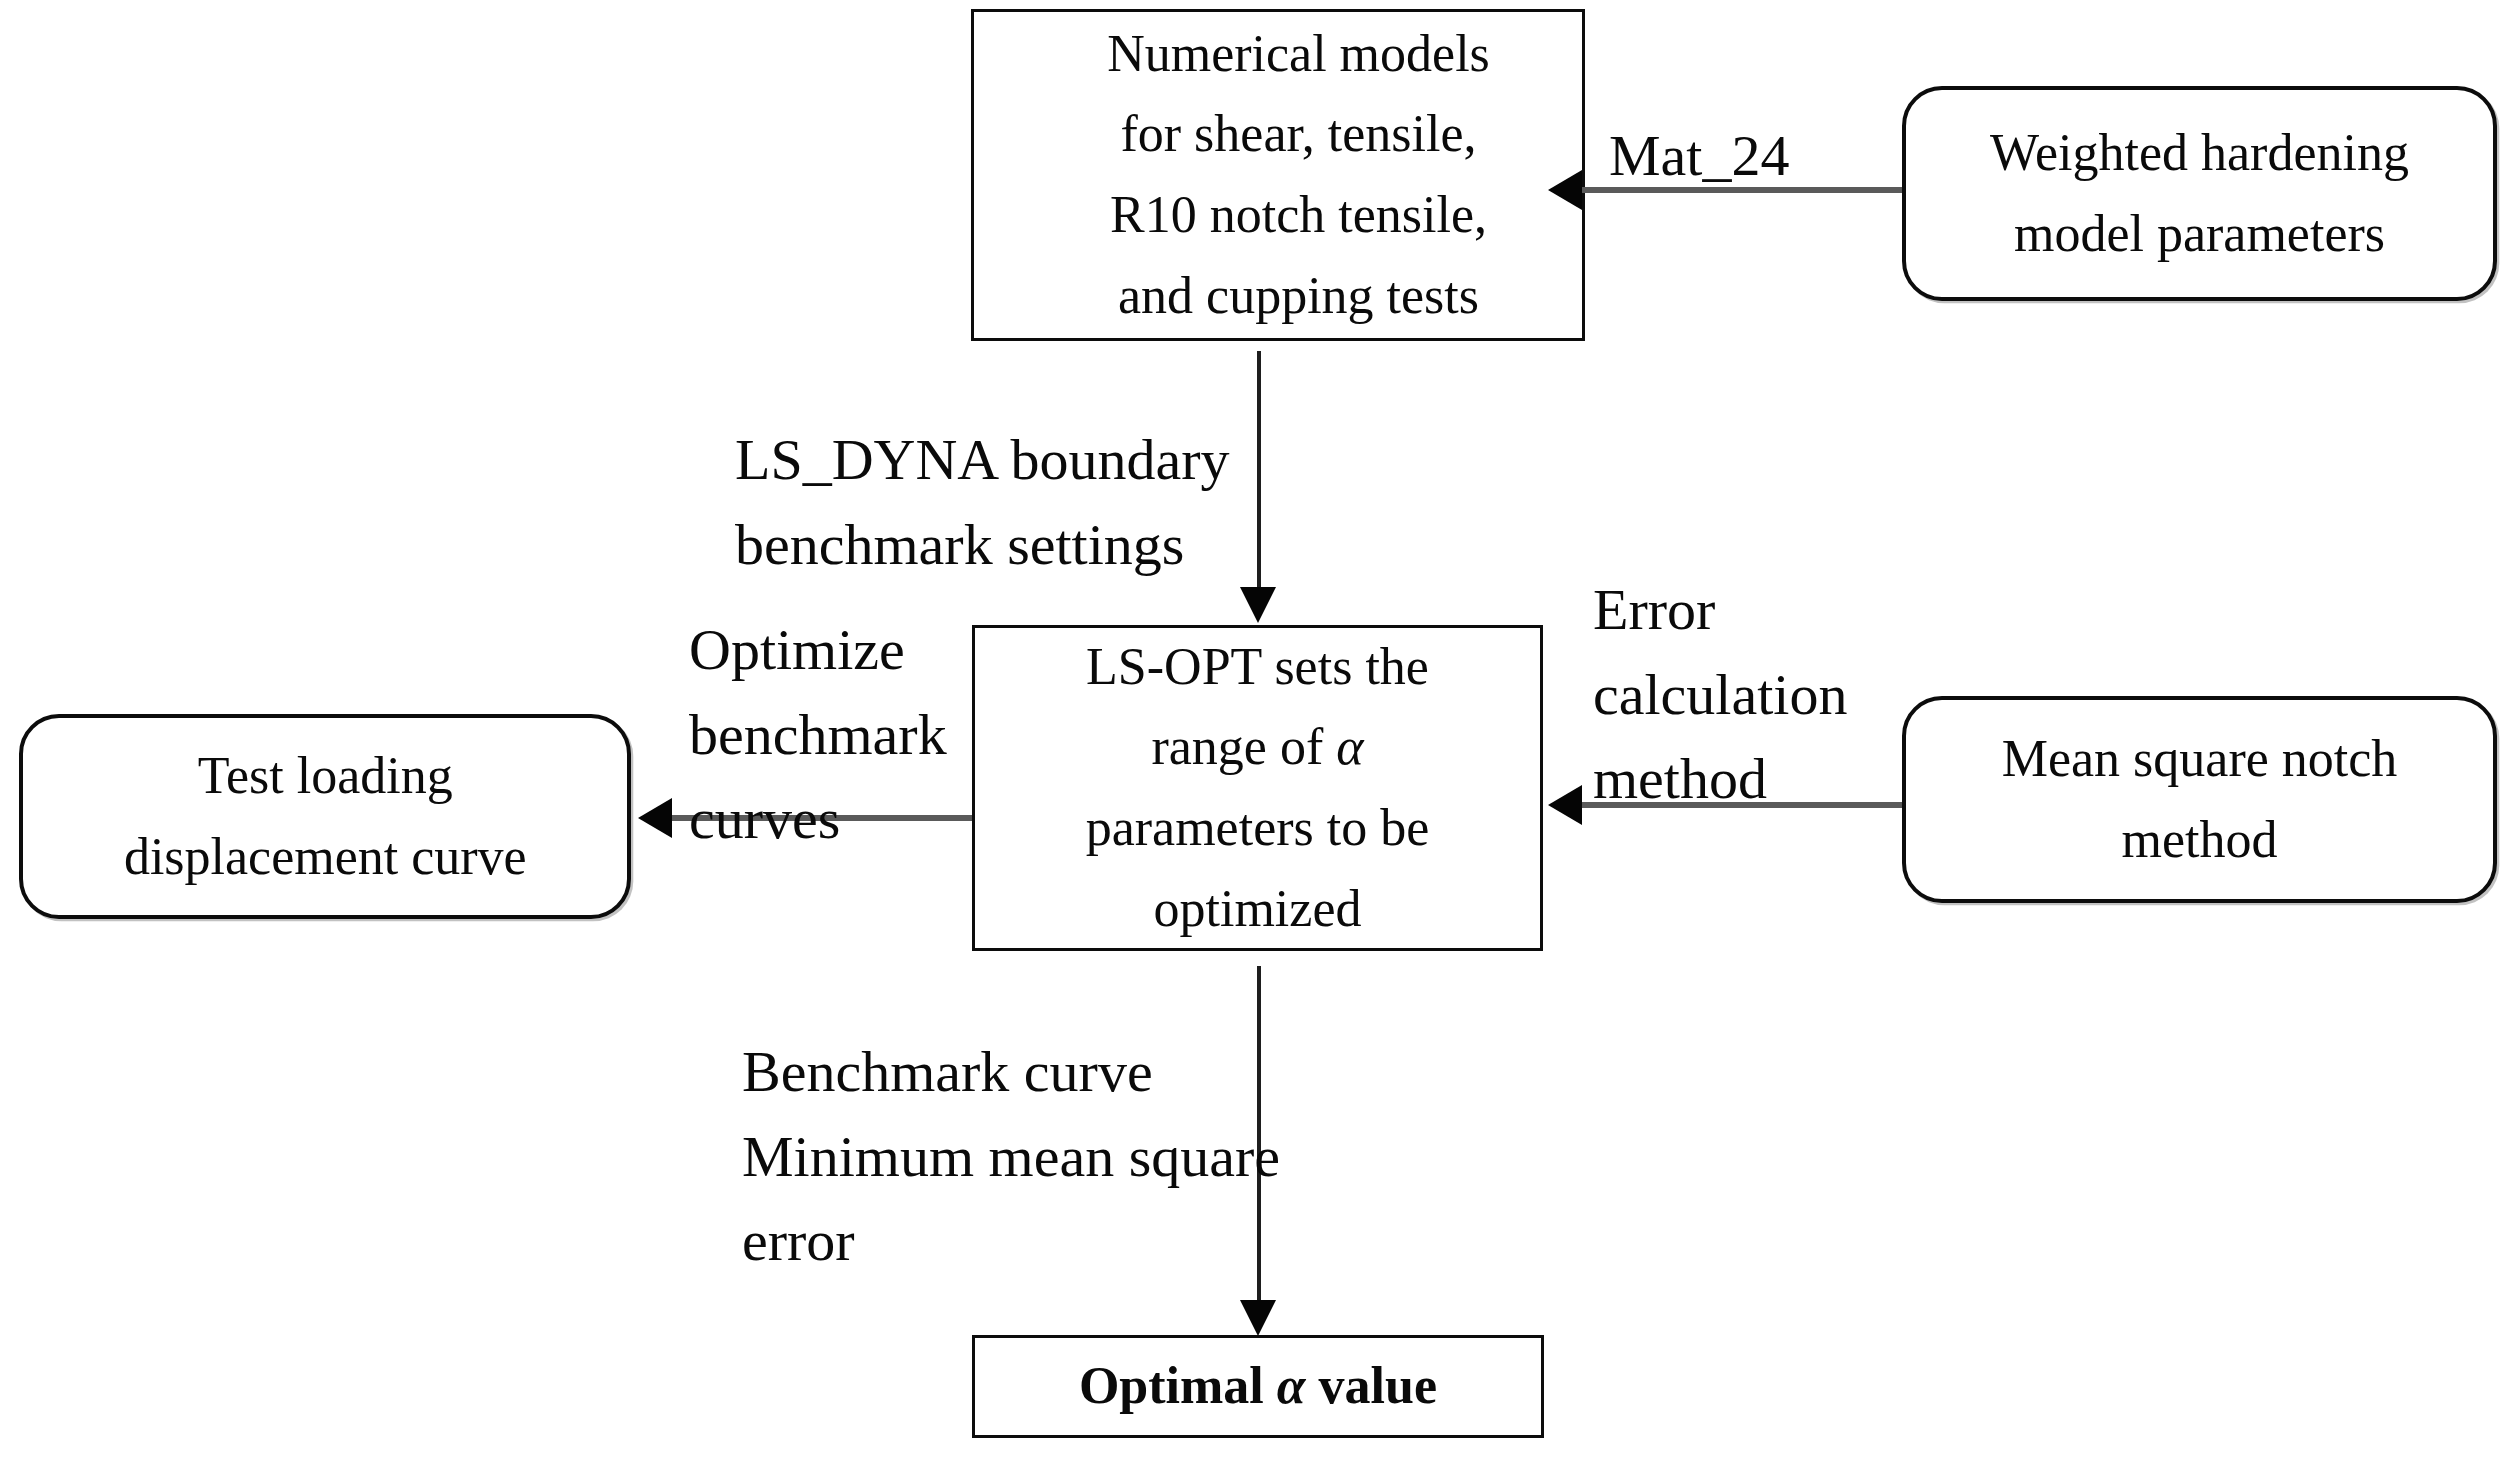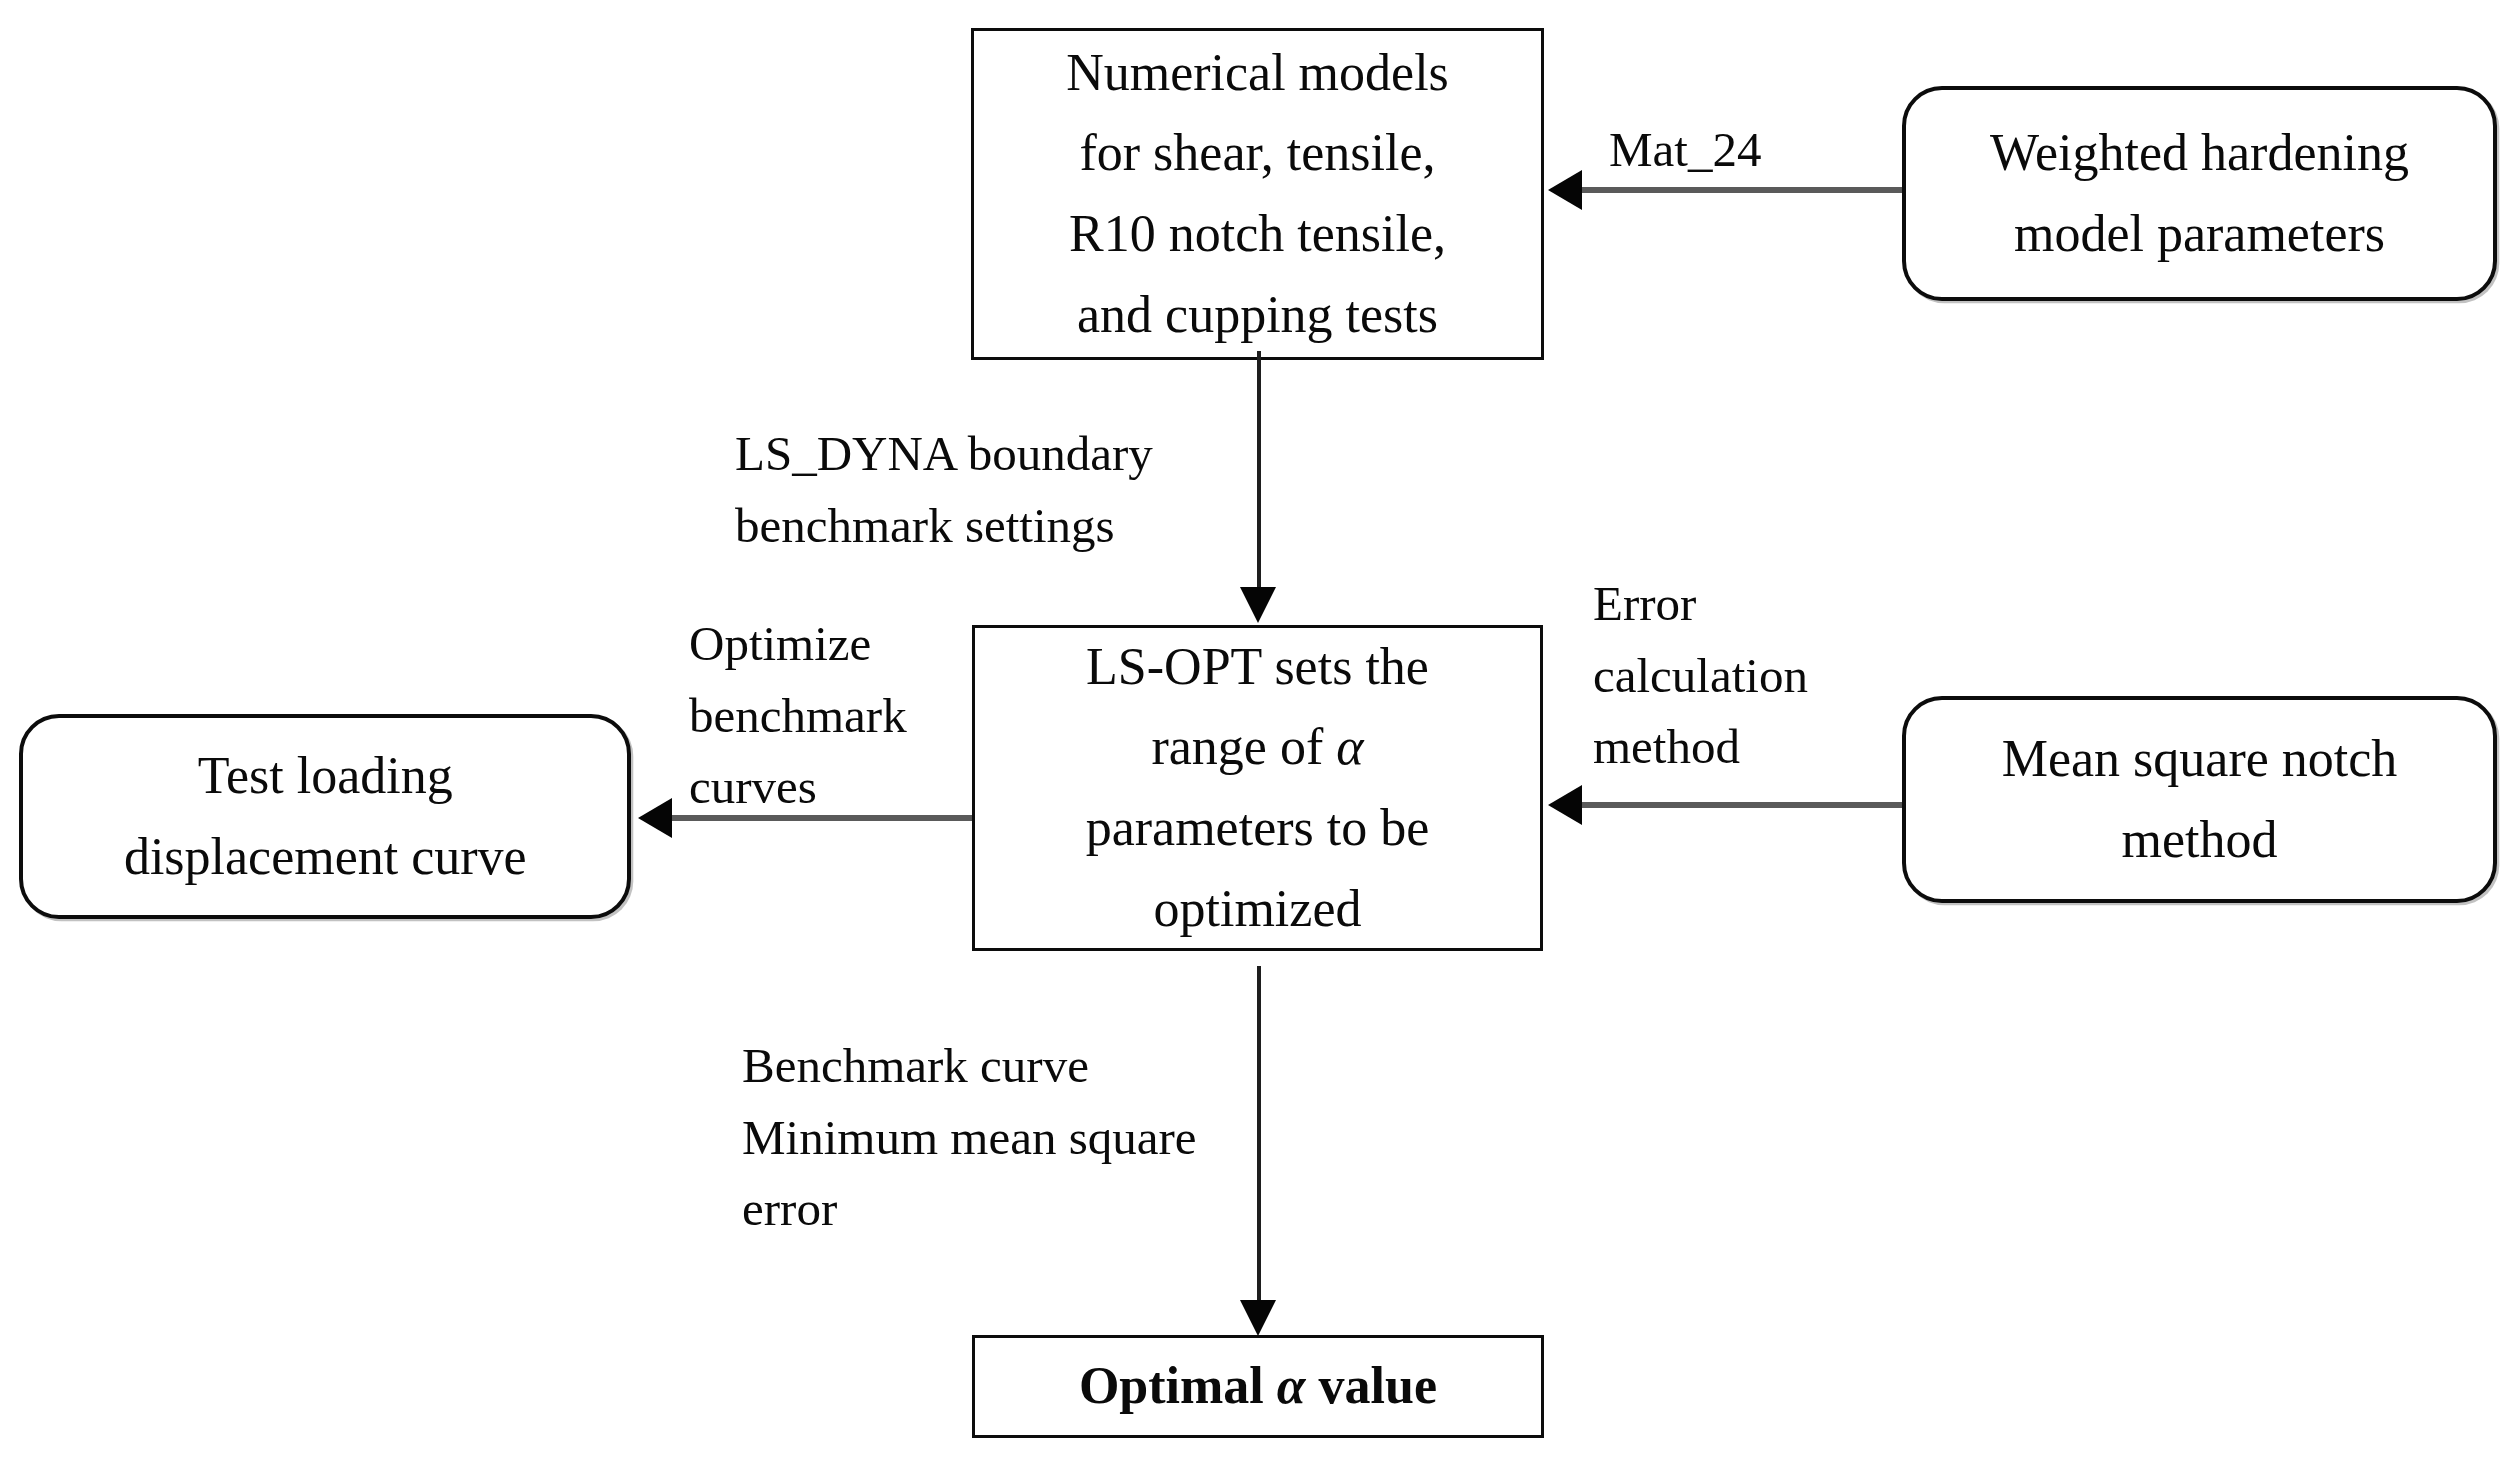--- a/index.html
+++ b/index.html
@@ -7,42 +7,42 @@
     position:relative;width:2512px;height:1457px;background:#ffffff;
     font-family:"Liberation Serif","DejaVu Serif",serif;color:#0a0a0a;overflow:hidden;
   }
   .box{
     position:absolute;background:#ffffff;border:3.9px solid #0c0c0c;
     display:flex;flex-direction:column;align-items:center;justify-content:center;
     text-align:center;font-size:52px;line-height:1.55;
   }
   .rounded{border-width:4.6px;border-radius:40px;box-shadow:2.3px 2.3px 0 rgba(120,120,120,.45);}
   .edge-label{
-    position:absolute;font-size:49px;line-height:1.46;white-space:pre-line;text-align:left;
+    position:absolute;font-size:58px;line-height:1.46;white-space:pre-line;text-align:left;
   }
   .h-line{position:absolute;height:6.2px;background:#5a5a5a;}
   .v-line{position:absolute;width:3.9px;background:#1e1e1e;}
   .arrow-left{
     position:absolute;width:0;height:0;
     border-top:20px solid transparent;border-bottom:20px solid transparent;
     border-right:34px solid #050505;
   }
   .arrow-down{
     position:absolute;width:0;height:0;
     border-left:18.5px solid transparent;border-right:18.5px solid transparent;
     border-top:36px solid #050505;
   }
   .alpha{font-style:italic;}
 </style>
 </head>
 <body>
 
 <div class="canvas">
 
-  <div class="box" style="left:971px;top:28px;width:567px;height:326px;">
+  <div class="box" style="left:971px;top:9px;width:567px;height:326px;padding-left:41px;">
     <div>Numerical models</div>
     <div>for shear, tensile,</div>
     <div>R10 notch tensile,</div>
     <div>and cupping tests</div>
   </div>
 
   <div class="box rounded" style="left:1902px;top:86px;width:587px;height:207px;align-items:center;">
     <div>Weighted hardening</div>
     <div>model parameters</div>
   </div>

